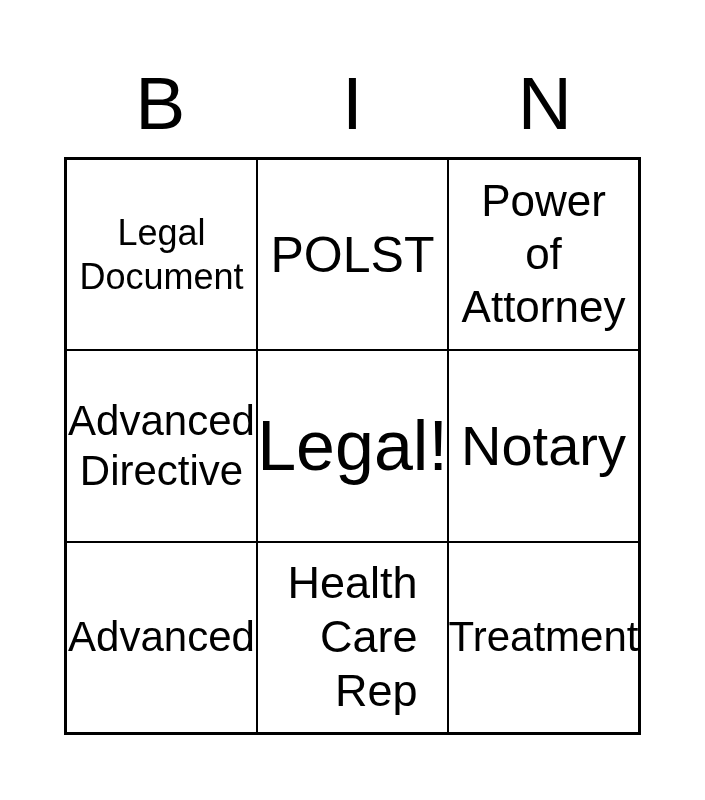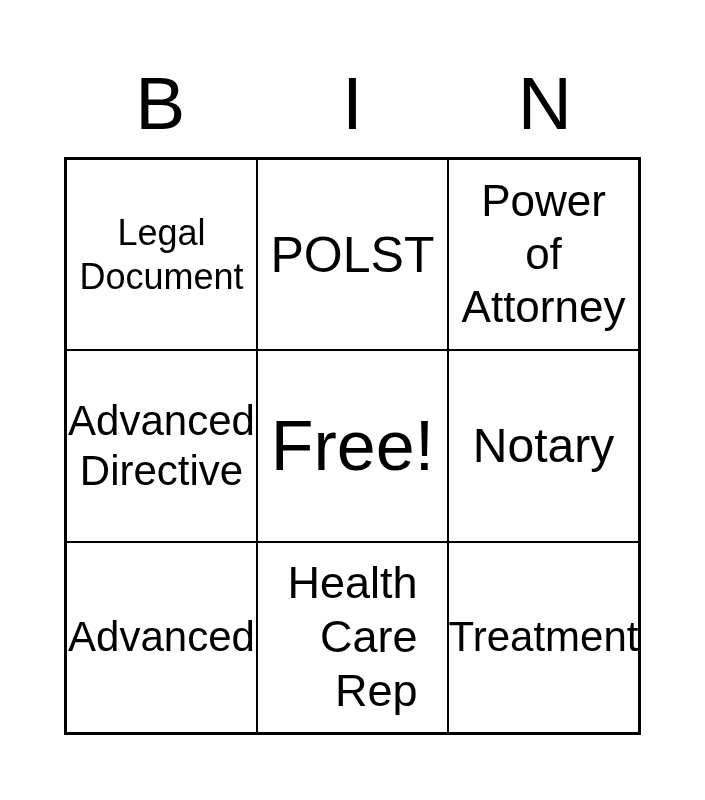--- a/index.html
+++ b/index.html
@@ -61,21 +61,21 @@
   .cell span {
     white-space: pre-line;  
     line-height: 1.2;
     display: block;
   }
   .fs-36 { font-size: 36px; }
   .fs-38 { font-size: 42px; }
   .fs-44 { font-size: 44px; }
   .fs-45 { font-size: 45px; text-align: right; }
   .fs-50 { font-size: 50px; }
-  .fs-56 { font-size: 48px; }
+  .fs-56 { font-size: 56px; }
   .fs-70 { font-size: 70px; }
 </style>
 </head>
 <body>
 
 <div class="page">
 
   <div class="bin-header">
     <span>B</span>
     <span>I</span>
@@ -94,21 +94,21 @@
       <span>Power
 of
 Attorney</span>
     </div>
 
     <div class="cell fs-38">
       <span>Advanced
 Directive</span>
     </div>
     <div class="cell fs-70">
-      <span>Free!</span>
+      <span>Legal!</span>
     </div>
     <div class="cell fs-56">
       <span>Notary</span>
     </div>
 
     <div class="cell fs-38">
       <span>Advanced</span>
     </div>
     <div class="cell fs-45">
       <span>Health

